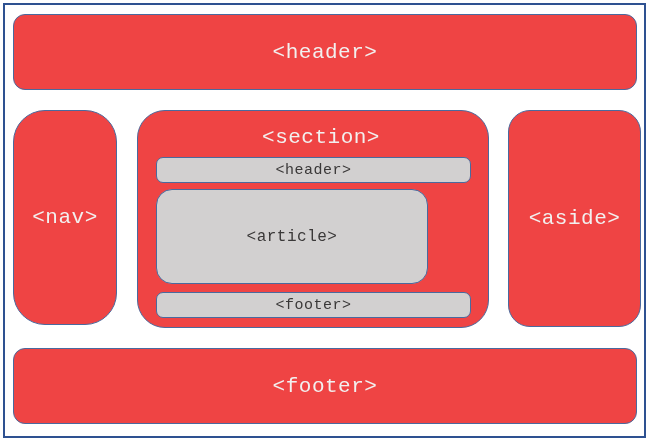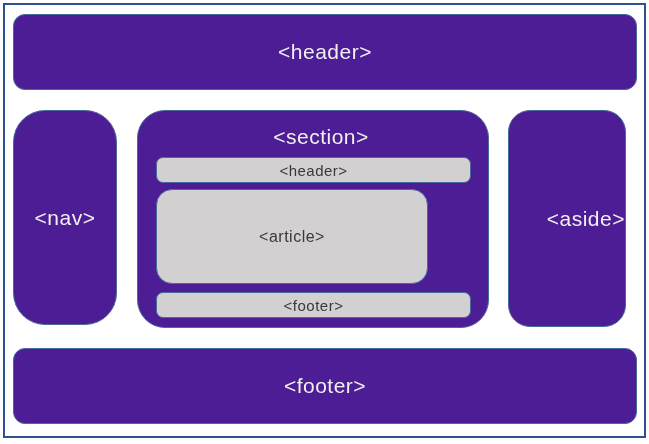--- a/index.html
+++ b/index.html
@@ -15,44 +15,45 @@
     overflow: hidden;
   }
   .frame {
     position: absolute;
     left: 3px; top: 3px;
     width: 643px; height: 435px;
     border: 2px solid #2e5191;
   }
   .gray-box {
     position: absolute;
-    background: #4c1d95;
+    background: #ef4444;
     border: 1px solid #4a6a9e;
     color: #f2f0ef;
     display: flex;
     align-items: center;
     justify-content: center;
     font-size: 21px;
     letter-spacing: 0.5px;
+    font-family: Liberation Mono, monospace;
   }
   .light-box {
     position: absolute;
     background: #d2d0d0;
     border: 1px solid #4a6a9e;
     color: #3a3838;
     display: flex;
     align-items: center;
     justify-content: center;
     font-size: 16px;
   }
   .box-header  { left: 13px;  top: 14px;  width: 624px; height: 76px;  border-radius: 12px; }
   .box-nav     { left: 13px;  top: 110px; width: 104px; height: 215px; border-radius: 32px; }
   .box-section { left: 137px; top: 110px; width: 352px; height: 218px; border-radius: 28px;
                  display: block; }
-  .box-aside   { left: 508px; top: 110px; width: 118px; height: 217px; border-radius: 22px; justify-content: flex-end; }
+  .box-aside   { left: 508px; top: 110px; width: 133px; height: 217px; border-radius: 22px; }
   .box-footer  { left: 13px;  top: 348px; width: 624px; height: 76px;  border-radius: 12px; }
 
   .section-title {
     position: absolute;
     left: 8px; top: 8px; width: 100%; height: 36px;
     display: flex; align-items: center; justify-content: center;
     font-size: 21px; color: #f2f0ef; letter-spacing: 0.5px;
   }
   .bar-header  { left: 18px; top: 46px;  width: 315px; height: 26px; border-radius: 7px;  font-size: 15px; }
   .box-article { left: 18px; top: 78px;  width: 272px; height: 95px; border-radius: 16px; font-size: 16px; }

